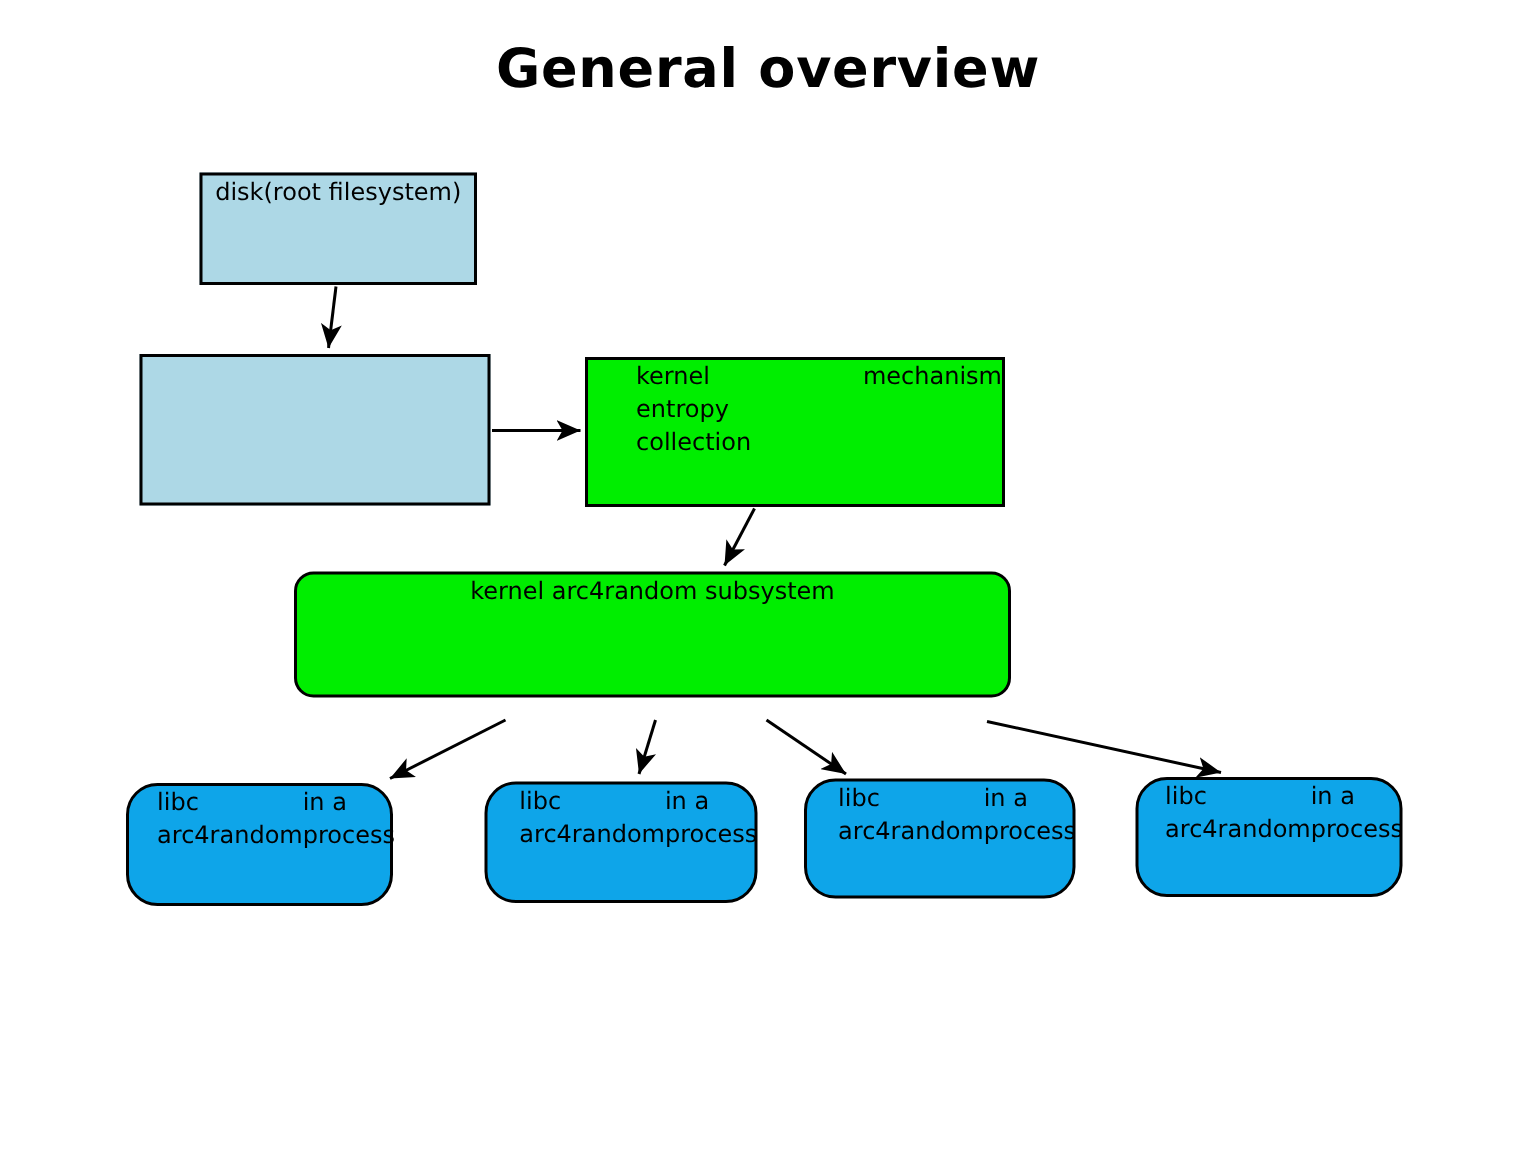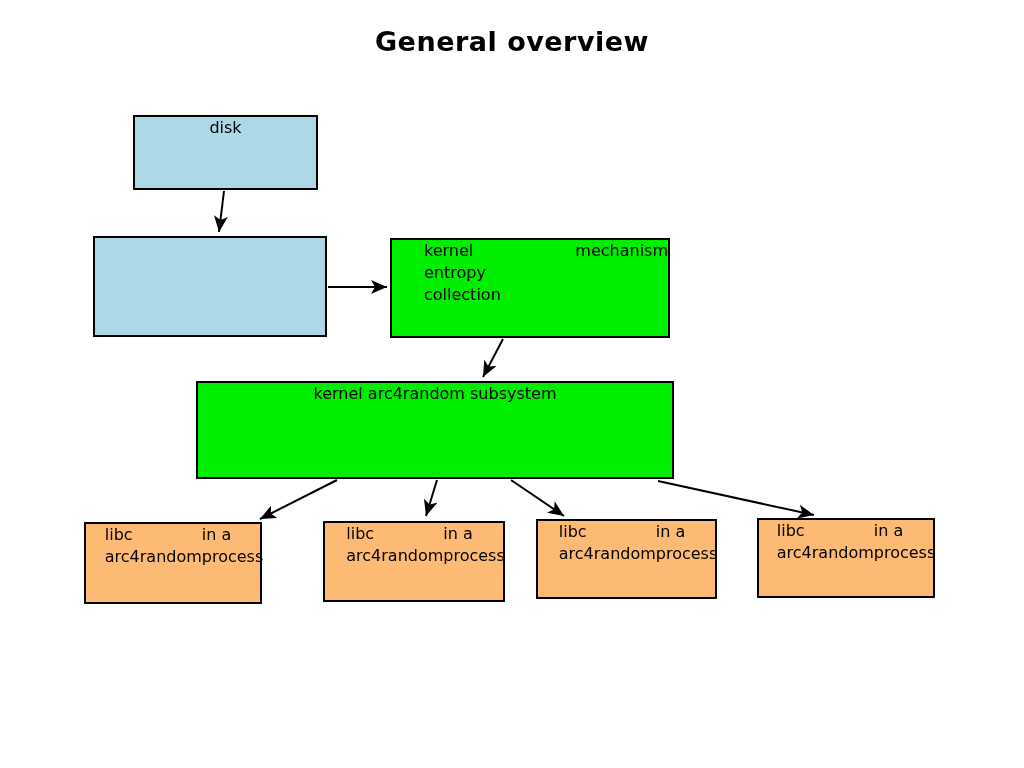--- a/index.html
+++ b/index.html
@@ -7,21 +7,21 @@
     position:relative;
     width:1024px;height:768px;
     background:#ffffff;
     font-family:"DejaVu Sans","Liberation Sans",sans-serif;
     overflow:hidden;
   }
   .title{
     position:absolute;
     top:26px;left:0;width:1024px;
     text-align:center;
-    font-size:27px;
+    font-size:36px;
     font-weight:bold;
     letter-spacing:0.5px;
     color:#000000;
   }
   .arrows{
     position:absolute;
     top:0;left:0;
     width:1024px;height:768px;
     pointer-events:none;
   }
@@ -31,26 +31,26 @@
     border:2px solid #000000;
     display:flex;
     flex-direction:row;
     justify-content:center;
     font-size:16px;
     line-height:22px;
     color:#000000;
   }
   .blue{background:#add8e6;}
   .green{background:#00ee00;}
-  .orange{background:#fdba74;}
+  .orange{background:#0ea5e9;border-radius:21px;}
 
   .box-disk{left:133px;top:115px;width:185px;height:75px;text-align:center;}
   .box-bootblock{left:93px;top:236px;width:234px;height:101px;padding-left:18px;}
   .box-entropy{left:390px;top:238px;width:280px;height:100px;padding-left:32px;gap:37px;}
-  .box-subsystem{left:196px;top:381px;width:478px;height:98px;text-align:center;}
+  .box-subsystem{left:196px;top:381px;width:478px;height:84px;text-align:center;border-radius:13px;}
   .box-libc1{left:84px;top:522px;width:178px;height:82px;padding-left:22px;}
   .box-libc2{left:323px;top:521px;width:182px;height:81px;padding-left:23px;}
   .box-libc3{left:536px;top:519px;width:181px;height:80px;padding-left:23px;}
   .box-libc4{left:757px;top:518px;width:178px;height:80px;padding-left:20px;}
 </style>
 </head>
 <body>
 
 <div class="canvas">
 
@@ -66,20 +66,21 @@
     <line x1="328" y1="287" x2="387" y2="287" stroke="#000000" stroke-width="2" marker-end="url(#ah)"></line>
     <line x1="503" y1="339" x2="483" y2="377" stroke="#000000" stroke-width="2" marker-end="url(#ah)"></line>
     <line x1="337" y1="480" x2="260" y2="519" stroke="#000000" stroke-width="2" marker-end="url(#ah)"></line>
     <line x1="437" y1="480" x2="426" y2="516" stroke="#000000" stroke-width="2" marker-end="url(#ah)"></line>
     <line x1="511" y1="480" x2="564" y2="516" stroke="#000000" stroke-width="2" marker-end="url(#ah)"></line>
     <line x1="658" y1="481" x2="814" y2="515" stroke="#000000" stroke-width="2" marker-end="url(#ah)"></line>
   </svg>
 
   <div class="box blue box-disk">
     <span>disk</span>
+    <span>(root filesystem)</span>
   </div>
 
   <div class="box blue box-bootblock">
   </div>
 
   <div class="box green box-entropy">
     <span>kernel entropy collection</span>
     <span>mechanism</span>
   </div>
 

